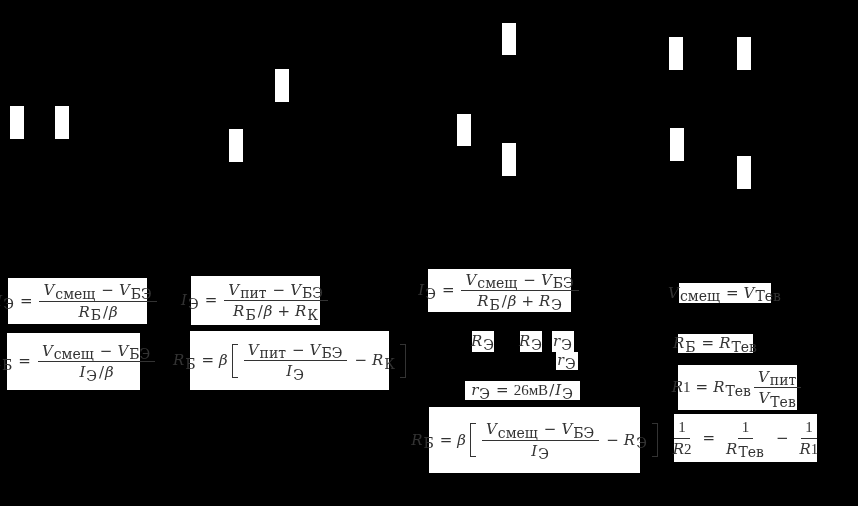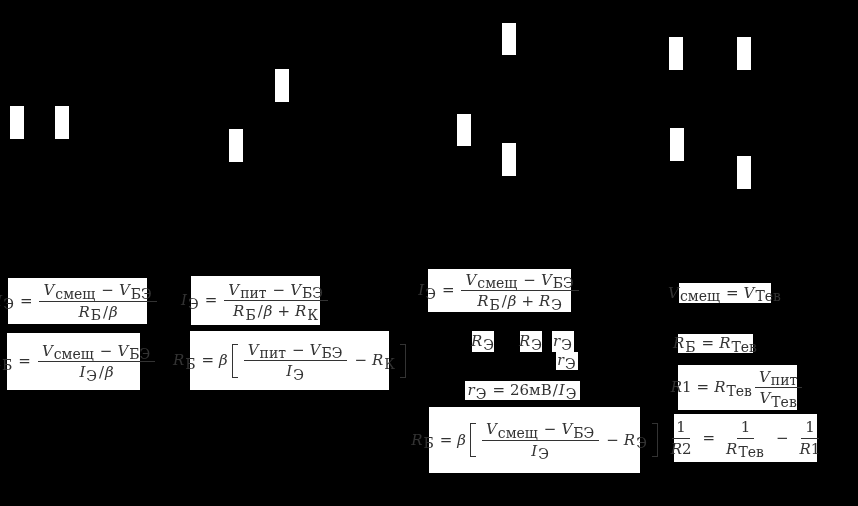--- a/index.html
+++ b/index.html
@@ -65,21 +65,21 @@
   .p-f11 { left: 678px; top: 365px; width: 119px; height: 45px; }
   .p-f12 { left: 674px; top: 414px; width: 143px; height: 48px; }
 
   
   .math, .num, .den, .brin {
     display: inline-flex;
     align-items: center;
     white-space: nowrap;
   }
   .mi { font-style: italic; }
-  .mn { font-style: normal; }
+  .mn { font-style: normal; font-family: Liberation Serif, serif; }
   .msub {
     font-size: 14px;
     font-style: normal;
     position: relative;
     top: 4px;
     margin: 0 1px 0 1px;
   }
   .mo { margin: 0 5px; }
   .mo.tight { margin: 0 1px; }
   .frac {

